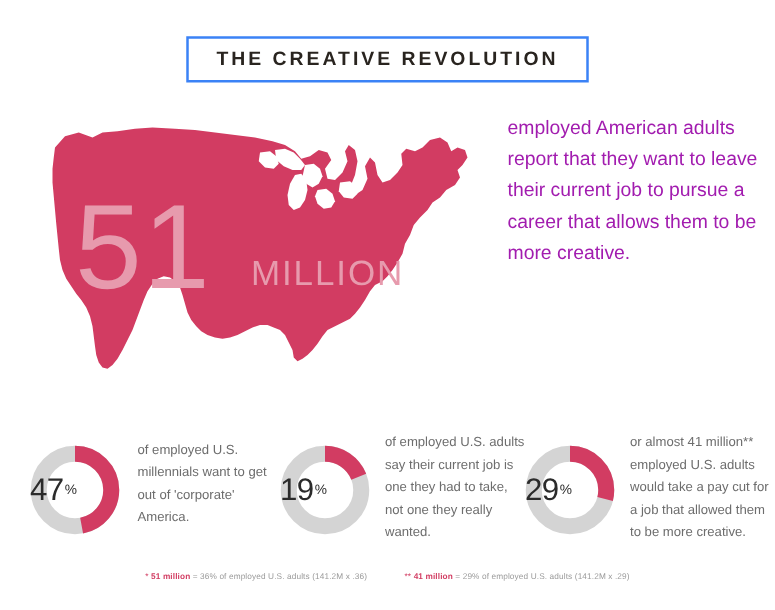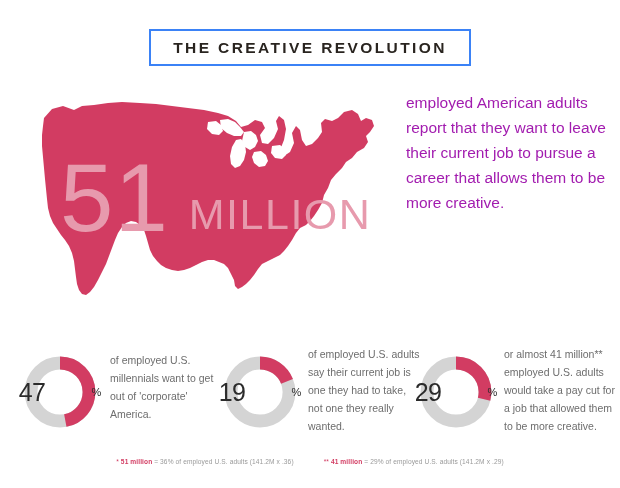--- a/index.html
+++ b/index.html
@@ -59,34 +59,35 @@
     width: 372px;
     height: 246px;
     pointer-events: none;
   }
   .overlay-row {
     position: absolute;
     left: 38px;
     top: 66px;
     display: flex;
     align-items: baseline;
+    gap: 28px;
   }
   .overlay-num {
     font-size: 96px;
     font-weight: 300;
     color: #e79aad;
     line-height: 0.92;
     letter-spacing: 1px;
   }
   .overlay-word {
-    font-size: 43px;
+    font-size: 28px;
     font-weight: 300;
     color: #e79aad;
     letter-spacing: 1.5px;
-    margin-left: 20px;
+    margin-left: 4px;
     position: relative;
     top: -2px;
     text-align: center;
   }
 
   
   .headline-block {
     position: absolute;
     left: 406px;
     top: 90px;
@@ -141,22 +142,21 @@
     height: 72px;
   }
   .donut-label {
     position: absolute;
     left: 0;
     top: 0;
     width: 72px;
     height: 72px;
     display: flex;
     align-items: center;
-    justify-content: center;
-    gap: 45px;
+    justify-content: flex-start;
   }
   .donut-value {
     font-size: 25px;
     font-weight: 300;
     color: #2b2b2b;
     line-height: 1;
     letter-spacing: -0.5px;
   }
   .donut-pct {
     font-size: 11px;

